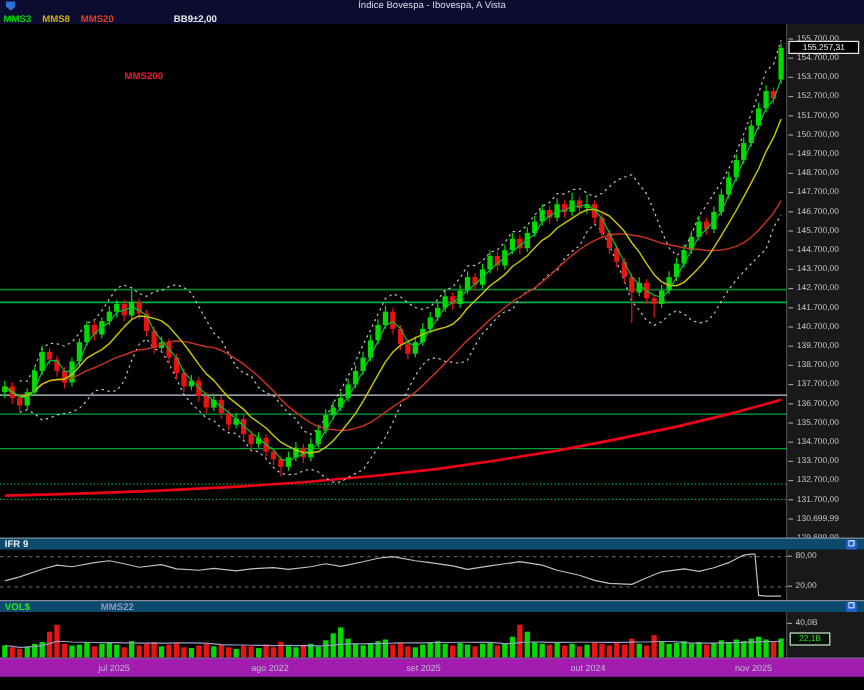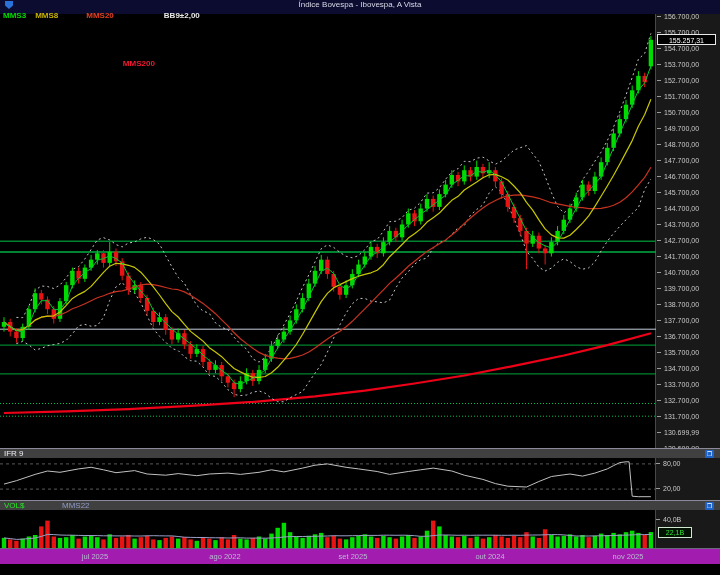--- a/index.html
+++ b/index.html
@@ -1,42 +1,42 @@
 <!DOCTYPE html>
 <html><head>
 <meta charset="utf-8">
 <style>
   html,body{margin:0;padding:0;background:#000;}
   .screen{position:relative;width:720px;height:575px;background:#000;overflow:hidden;
           font-family:"Liberation Sans",sans-serif;}
   
-  .titlebar{position:absolute;left:0;top:0;width:720px;height:14px;background:#0c0c30;z-index:4;}
+  .titlebar{position:absolute;left:0;top:0;width:720px;height:20px;background:#0c0c30;z-index:4;}
   .tb-icon{position:absolute;left:5px;top:1px;width:8px;height:8px;background:#2b72d8;
            clip-path:polygon(0 0,100% 0,100% 55%,50% 100%,0 55%);}
   .tb-title{position:absolute;left:0;top:0;width:100%;text-align:center;font-size:8px;
             line-height:10px;color:#d8d8e8;}
   .axisbg{position:absolute;background:#191919;border-left:1px solid #484848;box-sizing:border-box;z-index:1;}
   #price-axis{left:655px;top:10px;width:65px;height:438px;}
   #ifr-axis{left:655px;top:458px;width:65px;height:42px;}
   #vol-axis{left:655px;top:510px;width:65px;height:38px;}
   .plabel{position:absolute;left:0;height:9px;line-height:9px;font-size:7px;color:#c9c9c9;
           padding-left:8px;white-space:nowrap;}
   .plabel .tick{position:absolute;left:1px;top:4px;width:4px;height:1px;background:#9a9a9a;}
   .pricebox{position:absolute;left:657px;top:34px;width:59px;height:11px;background:#000;
             border:1px solid #e8e8e8;color:#fff;font-size:7px;line-height:11px;text-align:center;
             z-index:5;box-sizing:border-box;}
   .volbox{position:absolute;left:658px;width:34px;height:11px;background:#041204;
           border:1px solid #cfe8cf;color:#35e835;font-size:7px;line-height:10px;text-align:center;
           z-index:5;box-sizing:border-box;top:527px;}
   .legend{position:absolute;left:3px;top:11px;display:flex;gap:9px;font-size:8px;font-weight:bold;
           z-index:4;letter-spacing:0;}
-  .hdr{position:absolute;left:0;width:720px;height:10px;background:#404040;border-top:1px solid #8a8a9a;
-       box-sizing:border-box;z-index:4;font-size:8px;line-height:9px;color:#ececf4;font-weight:normal;}
+  .hdr{position:absolute;left:0;width:720px;height:10px;background:#0c4a6e;border-top:1px solid #8a8a9a;
+       box-sizing:border-box;z-index:4;font-size:8px;line-height:9px;color:#ececf4;font-weight:bold;}
   .hdr-label{position:absolute;left:4px;top:0;}
-  .hdr-sub{position:absolute;left:20px;top:0;color:#8f9ac8;padding-left:42px;}
+  .hdr-sub{position:absolute;left:42px;top:0;color:#8f9ac8;padding-left:42px;}
   .expand{position:absolute;right:6px;top:1px;width:9px;height:8px;background:#1f63c8;color:#fff;
           border-radius:1px;font-size:6px;line-height:8px;text-align:center;}
   .expand::before{content:"❐";}
   .flabel{position:absolute;left:0;height:9px;line-height:9px;font-size:7px;color:#c9c9c9;
           padding-left:8px;white-space:nowrap;z-index:3;}
   .flabel .tick{position:absolute;left:1px;top:4px;width:4px;height:1px;background:#9a9a9a;}
   .xstrip{position:absolute;left:0;top:548px;width:720px;height:16px;background:#a21caf;
           border-top:1px solid #6a6a7a;box-sizing:border-box;z-index:2;}
   .mlabel{position:absolute;top:3px;transform:translateX(-50%);font-size:7.5px;color:#b8bcd0;}
   .statusbar{position:absolute;left:0;top:562px;width:720px;height:13px;background:#f2f2f2;
@@ -436,21 +436,21 @@
     </svg>
 
   <div class="titlebar">
     <div class="tb-icon"></div>
     <div class="tb-title">Índice Bovespa - Ibovespa, A Vista</div>
   </div>
 
   <div class="legend">
     <span id="lg-mms3" style="color: rgb(0, 220, 0);">MMS3</span>
     <span id="lg-mms8" style="color: rgb(200, 180, 0);">MMS8</span>
-    <span id="lg-mms20" style="color: rgb(224, 64, 32); margin-left: 19px;">MMS20</span>
+    <span id="lg-mms20" style="color: rgb(224, 64, 32);">MMS20</span>
     <span id="lg-mms200" style="color: rgb(240, 24, 48); margin-top: 48px;">MMS200</span>
     <span id="lg-bb" style="color: rgb(232, 232, 232);">BB9±2,00</span>
   </div>
 
   <div class="pricebox">155.257,31</div>
 
   <div class="hdr" style="top:448px;">
     <span class="hdr-label">IFR 9</span>
     <span class="expand"></span>
   </div>

